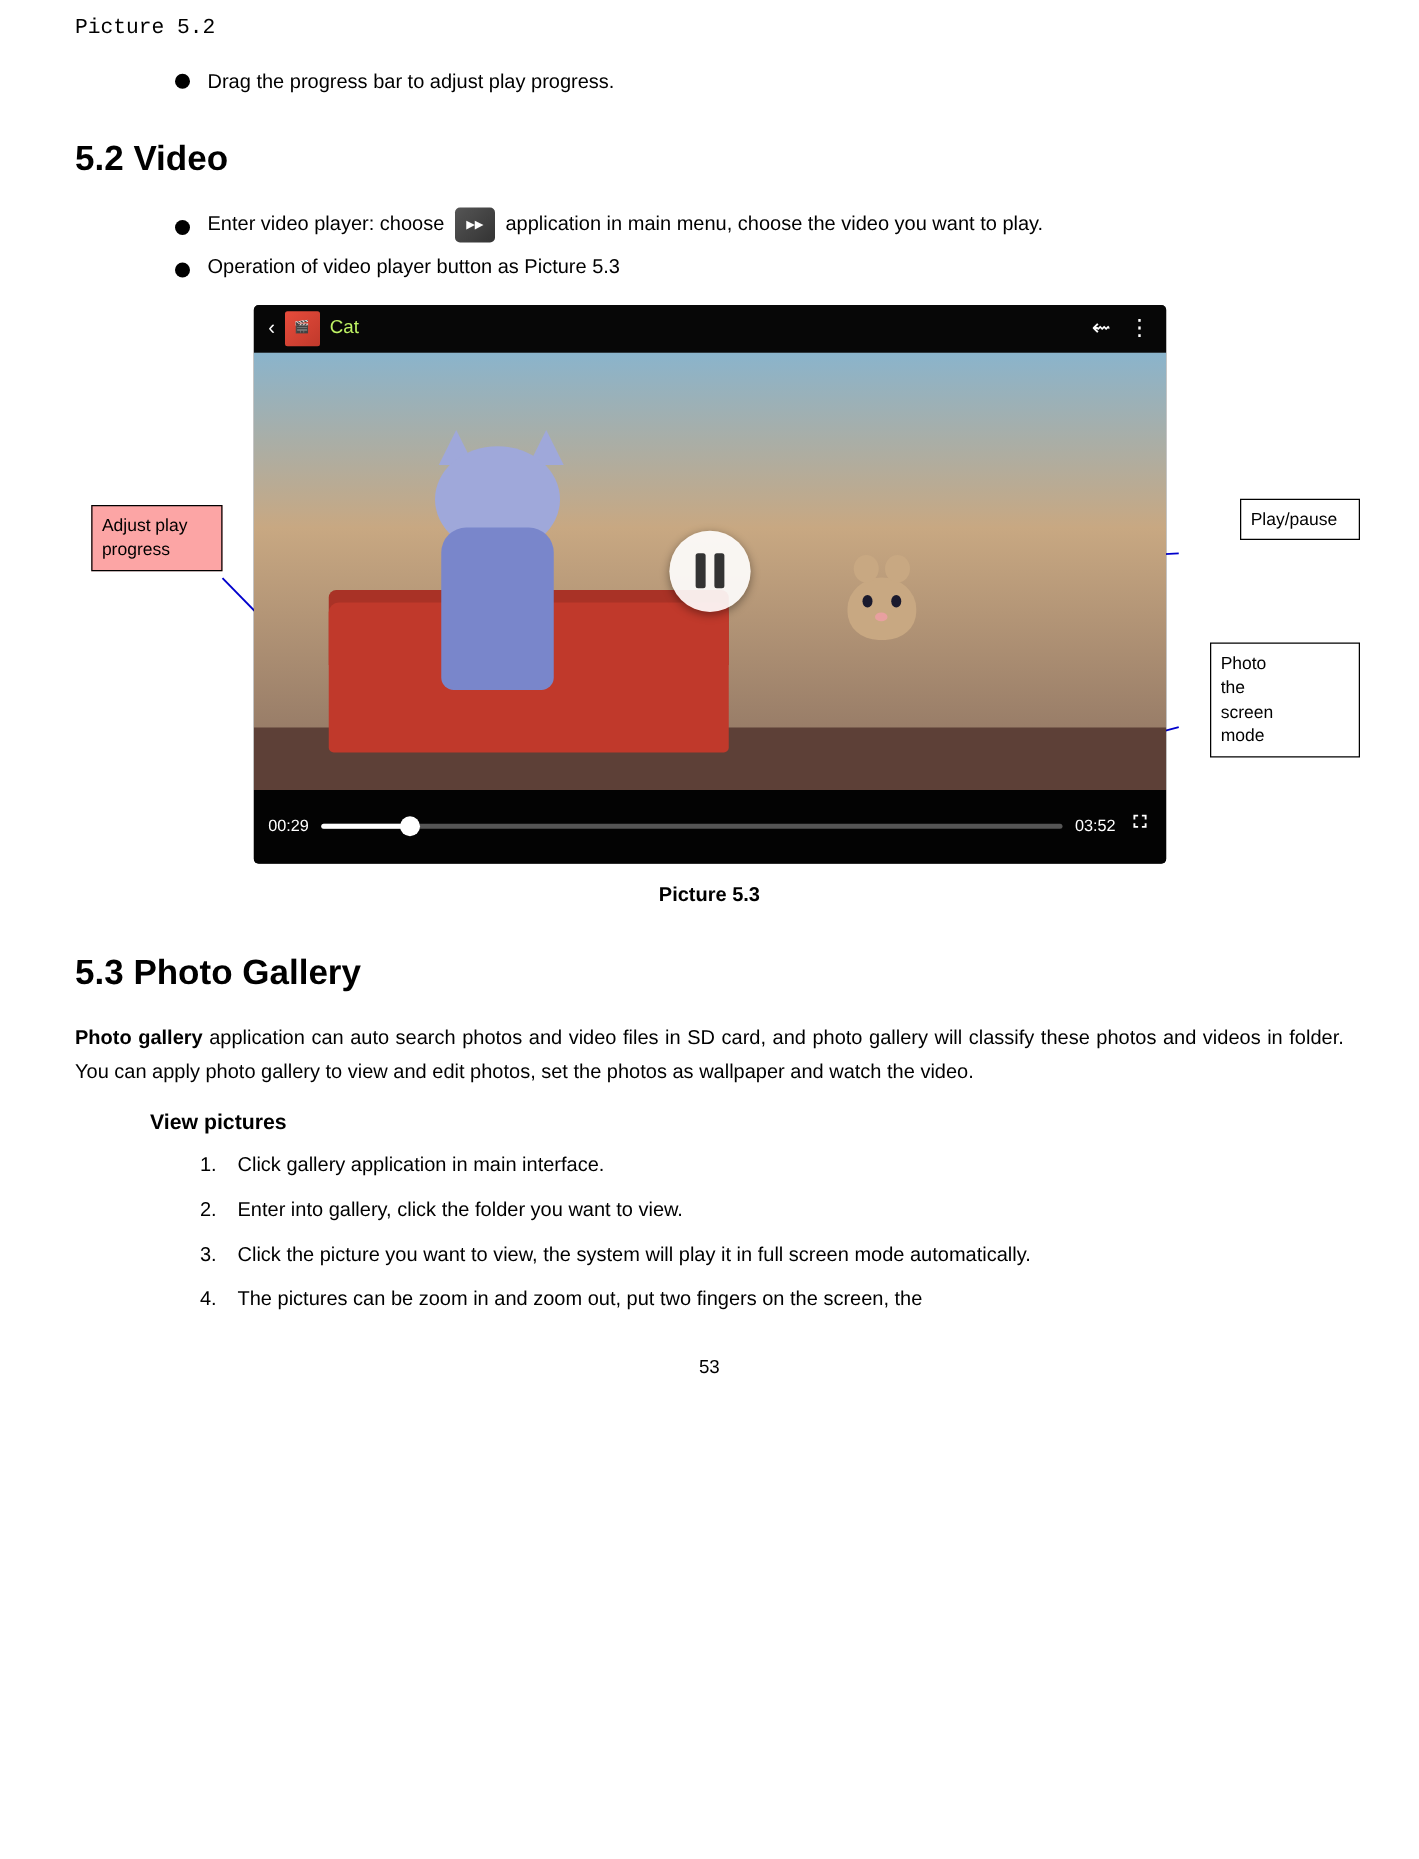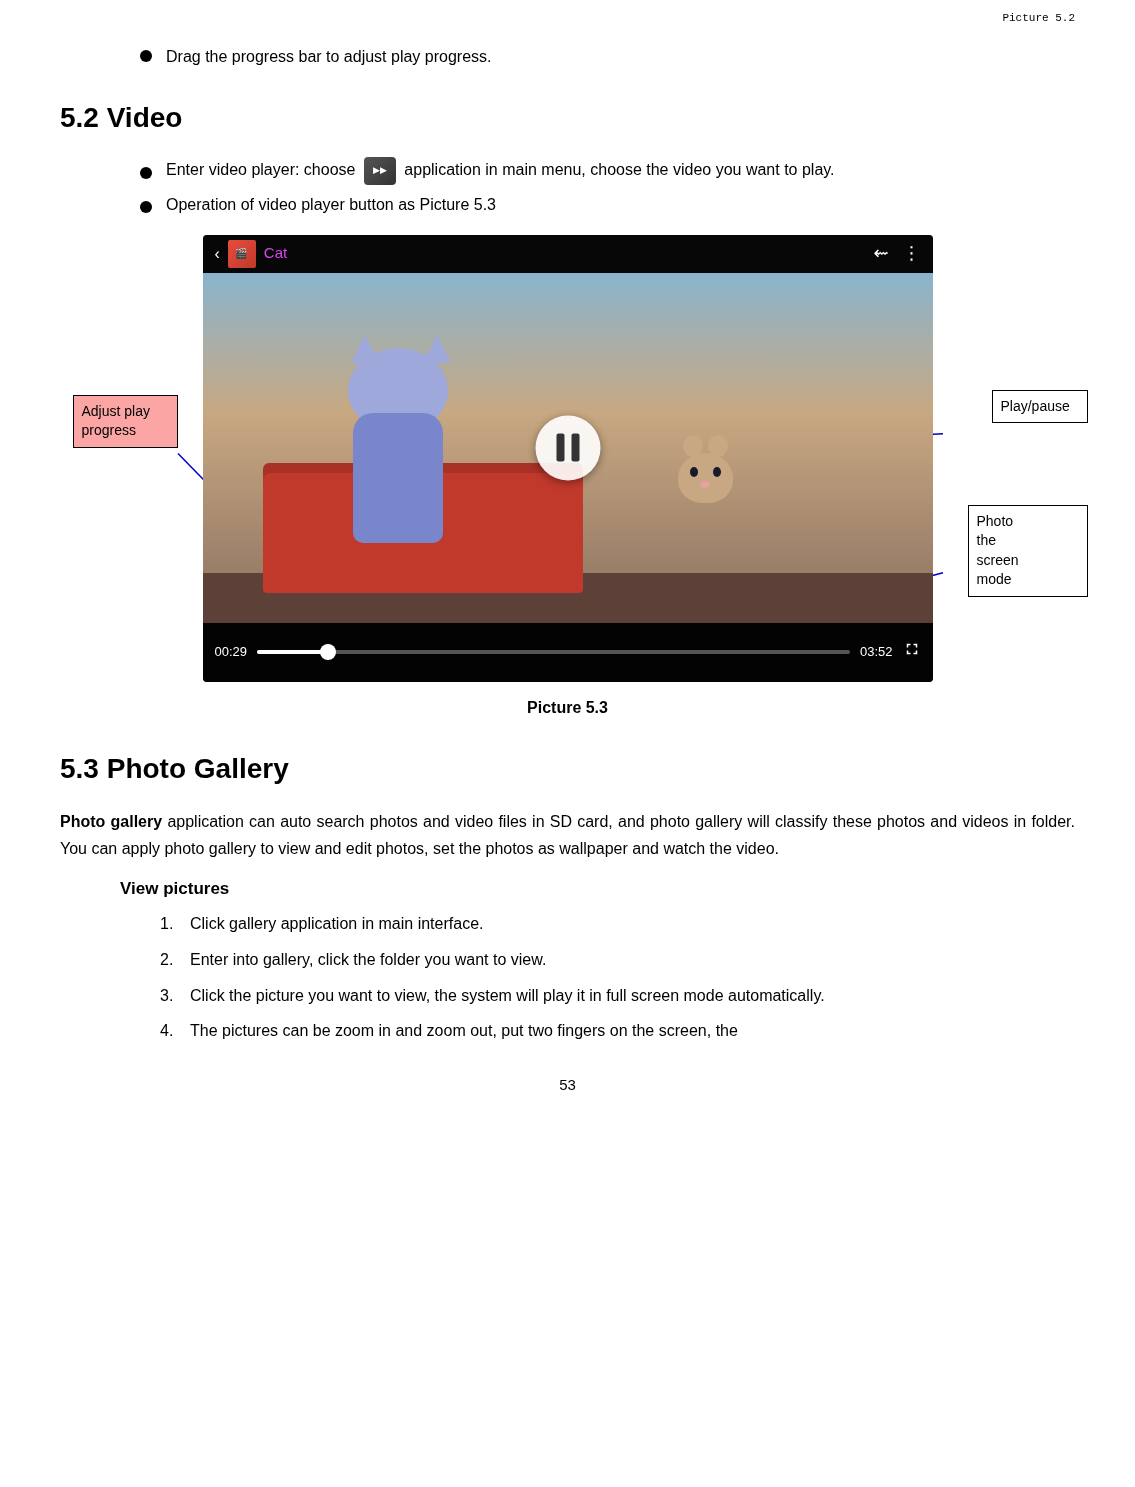--- a/index.html
+++ b/index.html
@@ -12,23 +12,23 @@
       font-size: 16px;
       line-height: 1.5;
     }
 
     .page-container {
       width: 1135px;
       padding: 10px 60px 40px 60px;
     }
 
     .picture-label-top {
-      text-align: right;
+      text-align: left;
       font-family: 'Courier New', monospace;
-      font-size: 11px;
+      font-size: 17px;
       margin-bottom: 18px;
       color: #000;
     }
 
     .bullet-list {
       list-style: none;
       margin-left: 80px;
       margin-bottom: 20px;
     }
     .bullet-list li {
@@ -186,21 +186,21 @@
       background: linear-gradient(135deg, #e74c3c 0%, #c0392b 100%);
       border-radius: 2px;
       display: flex;
       align-items: center;
       justify-content: center;
       font-size: 10px;
       color: #fff;
     }
 
     .video-title {
-      color: #d946ef;
+      color: #bef264;
       font-size: 15px;
     }
 
     .topbar-icons {
       display: flex;
       gap: 14px;
       color: #fff;
       font-size: 18px;
     }
 

